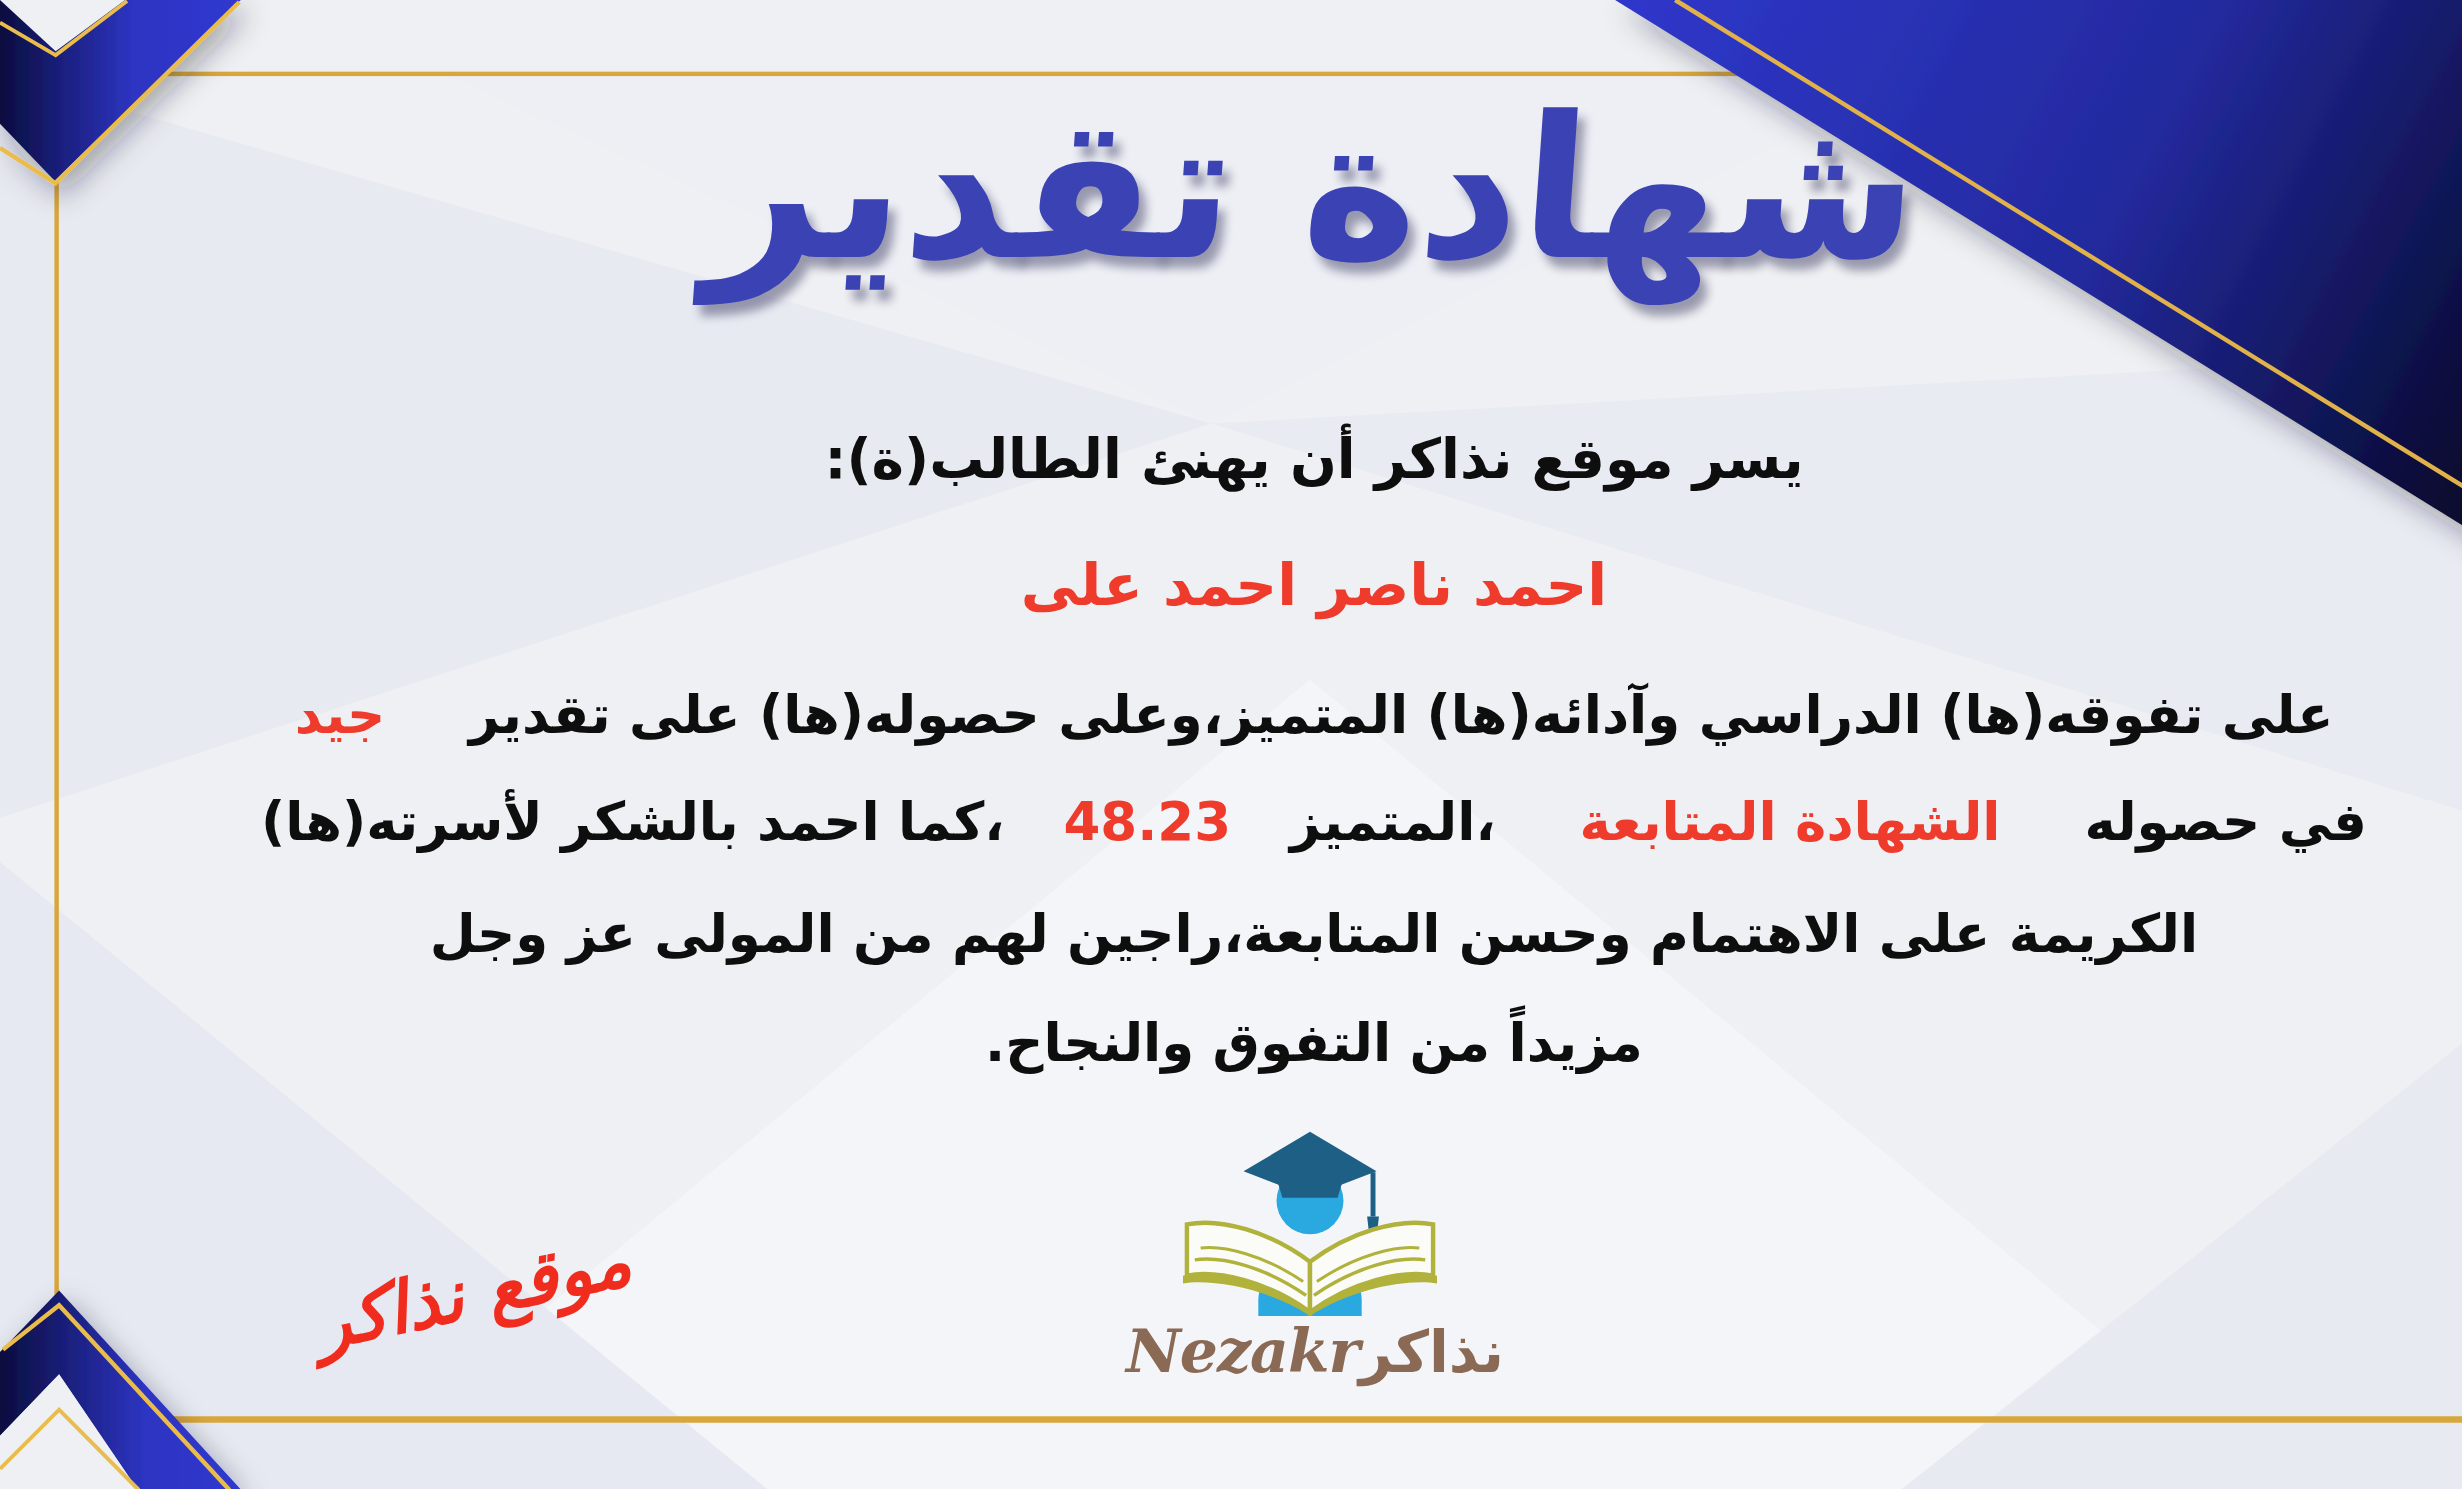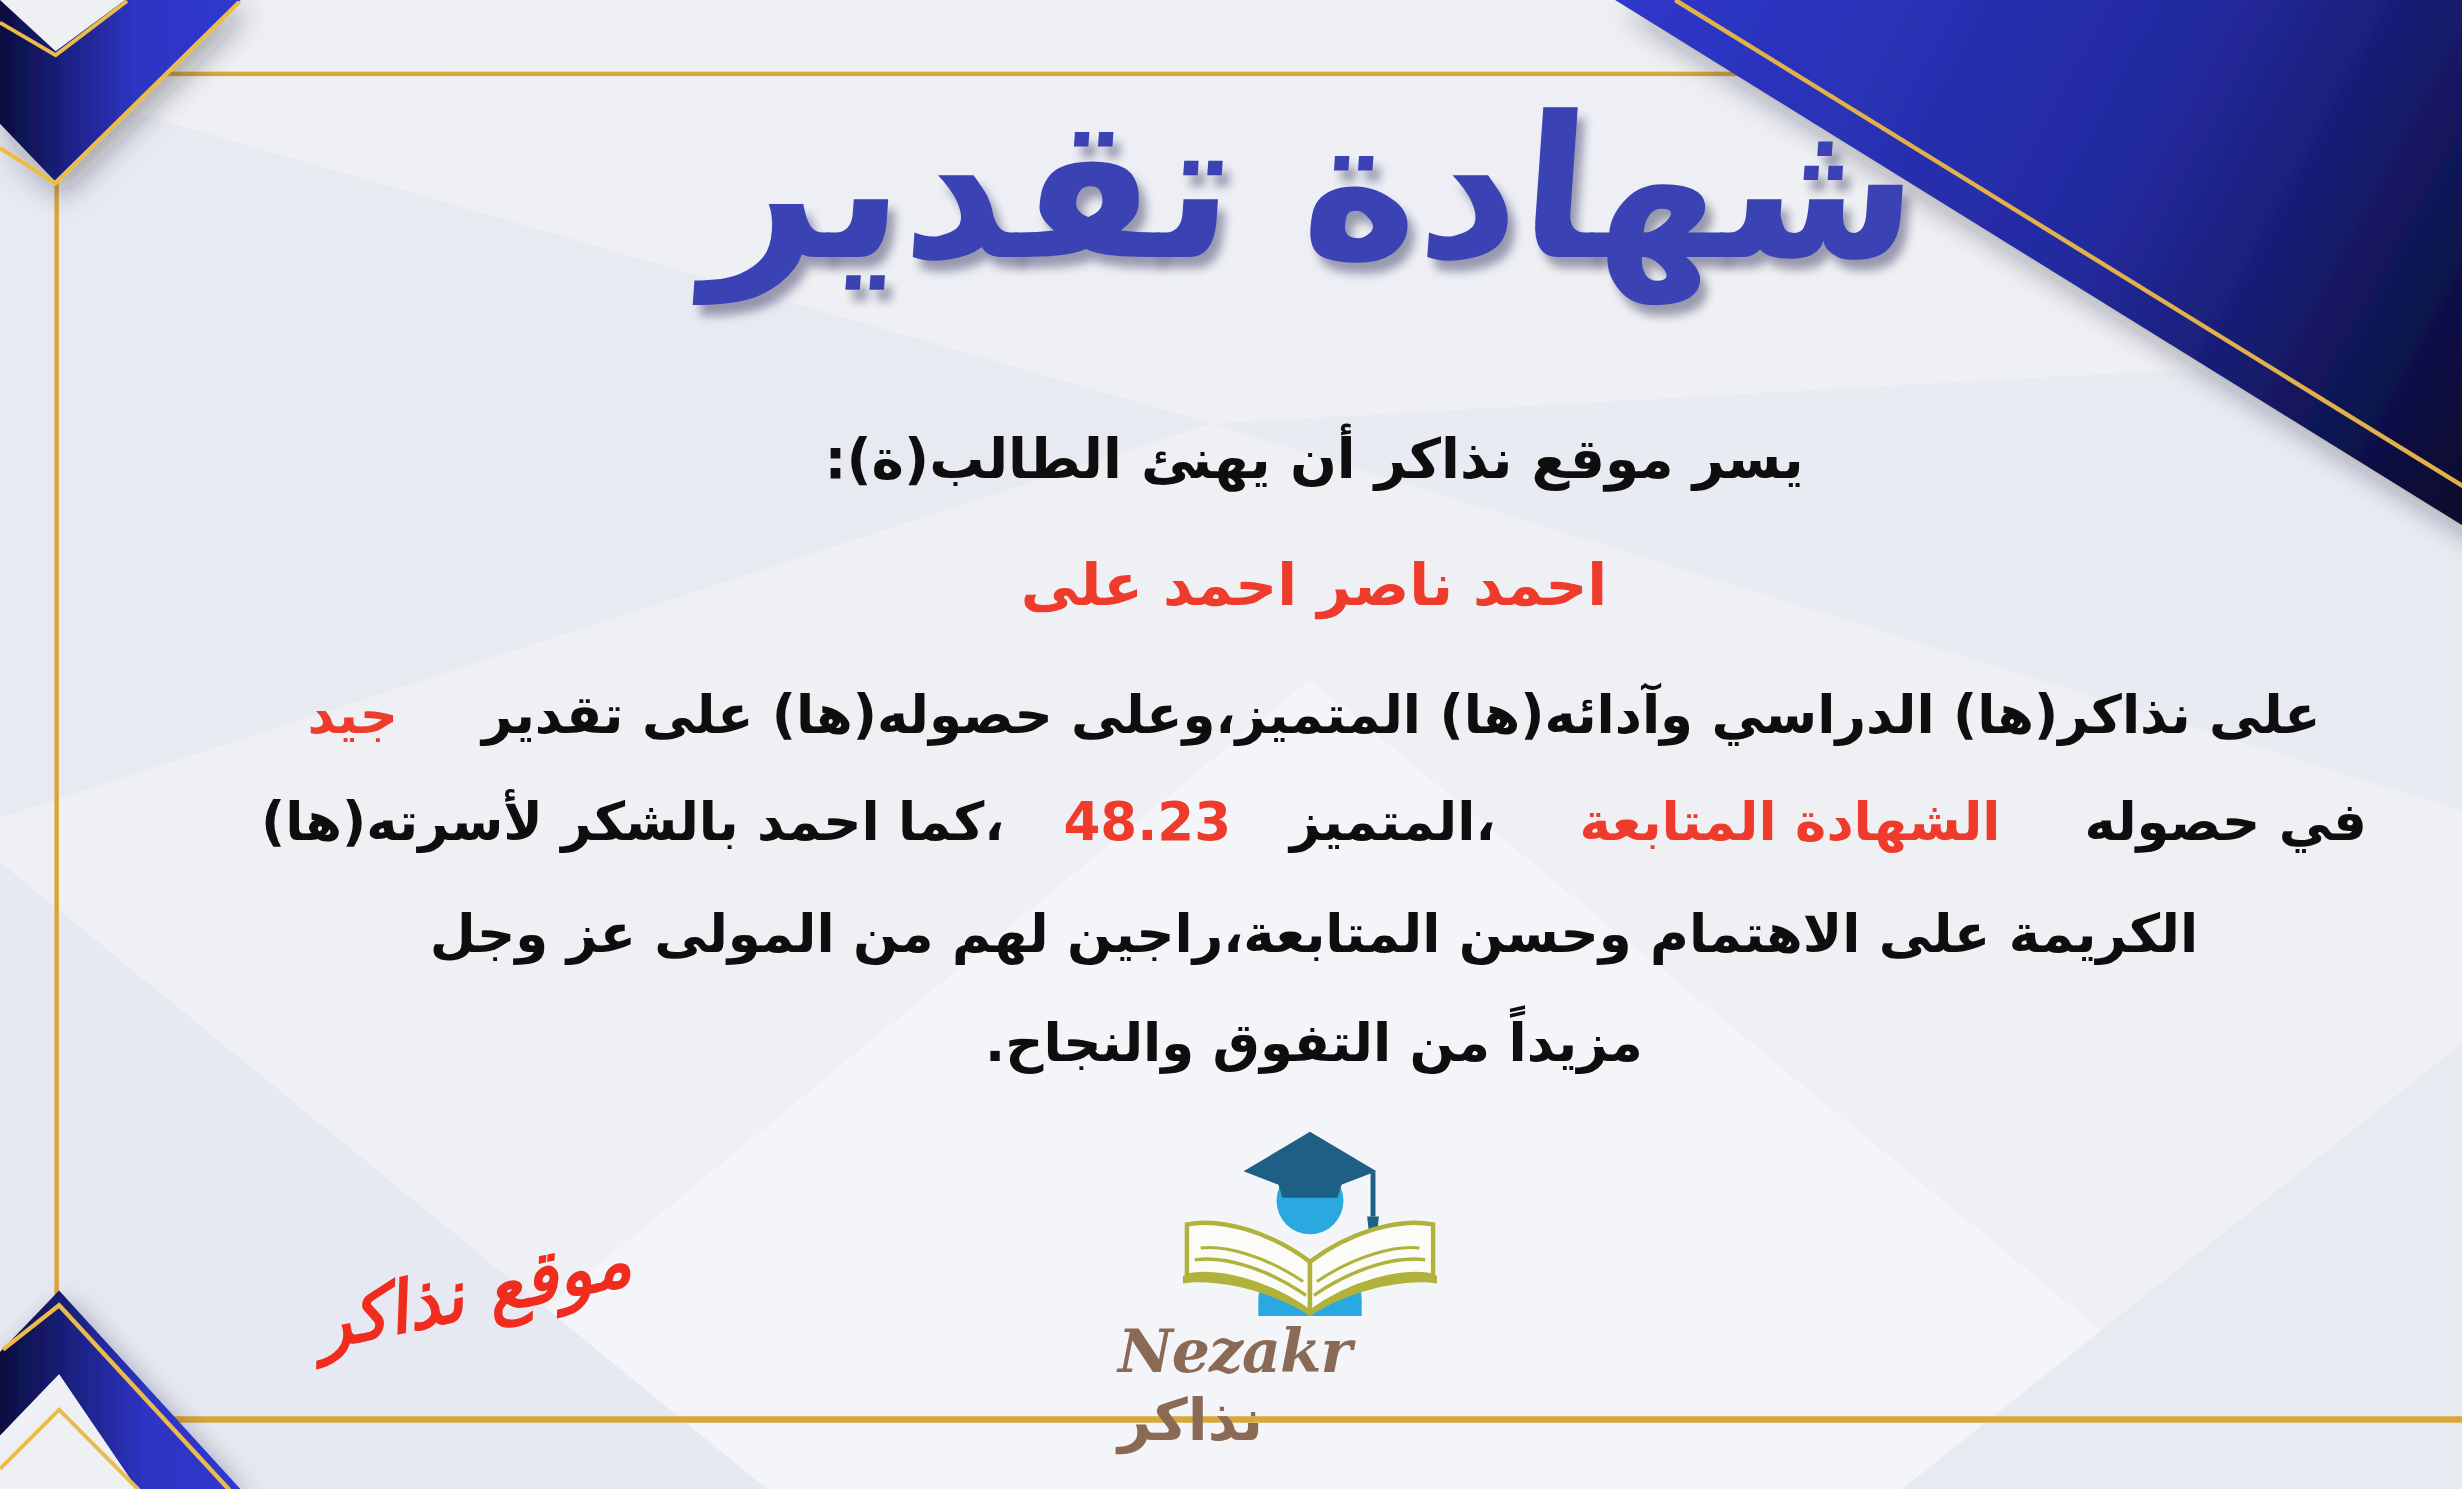--- a/index.html
+++ b/index.html
@@ -35,21 +35,21 @@
   .sig-label{position:absolute;left:325px;top:1156px;width:315px;text-align:center;font-size:74px;font-weight:bold;color:#0e0e0e;}
   .sig-script{
     position:absolute;left:295px;top:1251px;width:355px;text-align:center;
     font-size:71px;font-weight:bold;font-style:oblique 14deg;
     color:#f02c1e;transform:rotate(-12deg);
     letter-spacing:1px;
   }
   .logo-svg{position:absolute;left:1172px;top:1123px;width:276px;height:193px;}
   .wordmark{
     position:absolute;left:1118px;top:1316px;width:394px;
-    display:flex;flex-direction:column;justify-content:center;align-items:baseline;
+    display:flex;flex-direction:row;justify-content:center;align-items:baseline;
     color:#8a6a55;direction:ltr;
   }
   .wm-latin{font-family:"DejaVu Serif", serif;font-style:italic;font-weight:bold;font-size:60px;letter-spacing:-1px;}
   .wm-arabic{font-family:"DejaVu Sans", sans-serif;font-weight:bold;font-size:58px;}
 </style>
 </head>
 <body>
 
 <div class="stage">
 
@@ -117,21 +117,21 @@
     </g>
   </svg>
 
   <div class="txt title" dir="rtl">شهادة تقدير</div>
 
   <div class="txt intro" dir="rtl">يسر موقع نذاكر أن يهنئ الطالب(ة):</div>
 
   <div class="txt name" dir="rtl">احمد ناصر احمد على</div>
 
   <div class="txt bodyline l3" dir="rtl">
-    <span>على نذاكر(ها) الدراسي وآدائه(ها) المتميز،وعلى حصوله(ها) على تقدير</span><span class="sp sp-lg"></span><span class="red">جيد</span>
+    <span>على تفوقه(ها) الدراسي وآدائه(ها) المتميز،وعلى حصوله(ها) على تقدير</span><span class="sp sp-lg"></span><span class="red">جيد</span>
   </div>
 
   <div class="txt bodyline l4" dir="rtl">
     <span>في حصوله</span><span class="sp sp-lg"></span><span class="red">الشهادة المتابعة</span><span class="sp sp-lg"></span><span>،المتميز</span><span class="sp sp-md"></span><span class="red">48.23</span><span class="sp sp-md"></span><span>،كما احمد بالشكر لأسرته(ها)</span>
   </div>
 
   <div class="txt bodyline l5" dir="rtl">الكريمة على الاهتمام وحسن المتابعة،راجين لهم من المولى عز وجل</div>
 
   <div class="txt bodyline l6" dir="rtl">مزيداً من التفوق والنجاح.</div>
 

